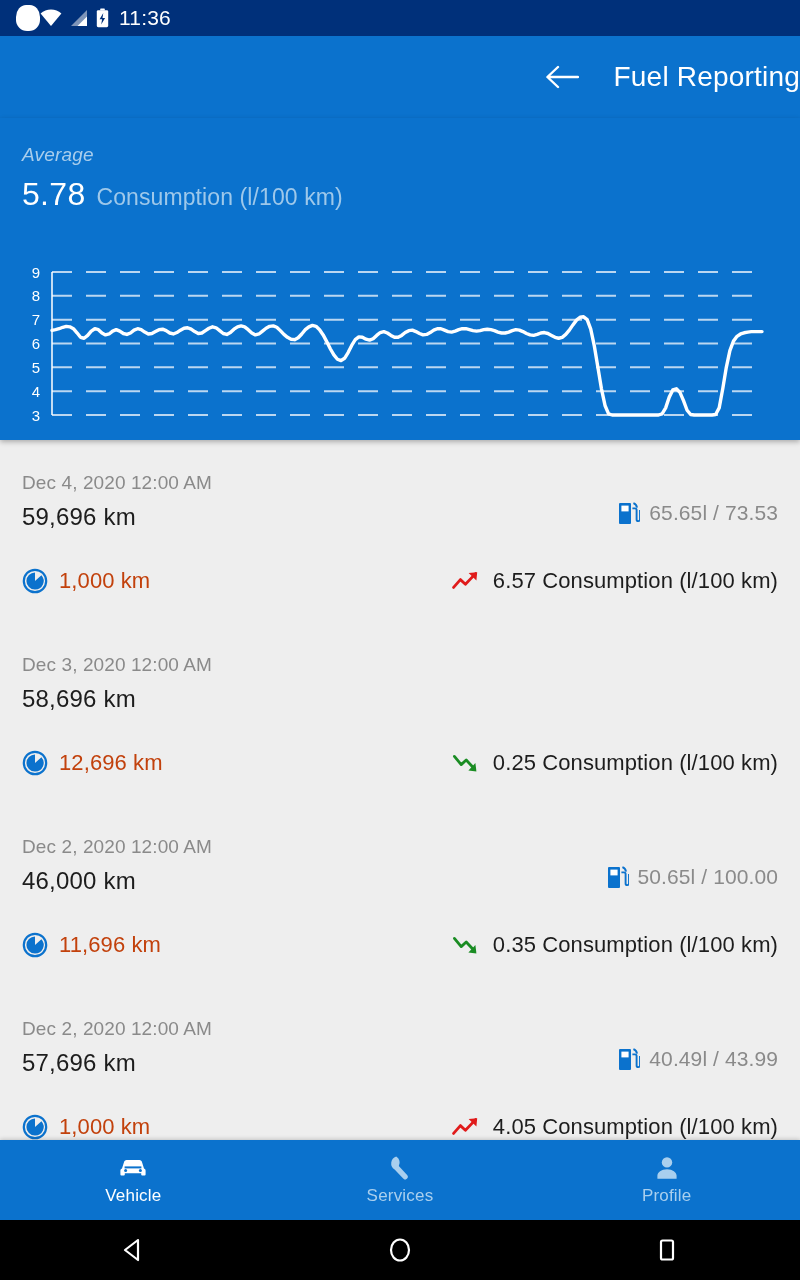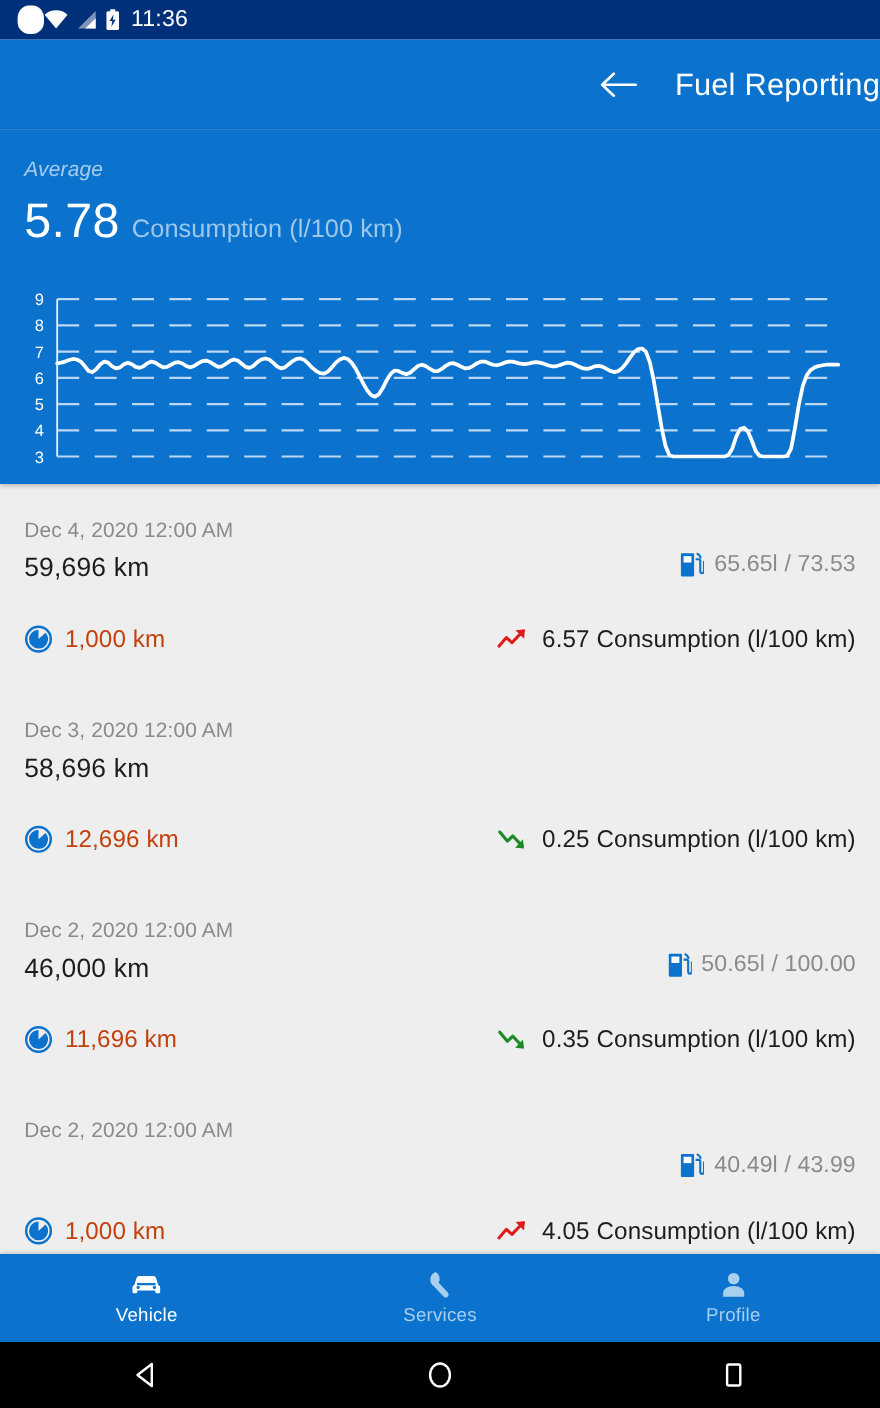--- a/index.html
+++ b/index.html
@@ -87,21 +87,21 @@
     letter-spacing: 0.2px;
     font-style: italic;
   }
   .hero-value-row {
     display: flex;
     align-items: baseline;
     padding: 10px 0 0 22px;
   }
   .hero-value {
     color: #ffffff;
-    font-size: 44px;
+    font-size: 32px;
     font-weight: 400;
     letter-spacing: 0.3px;
   }
   .hero-unit {
     color: #9ec8ea;
     font-size: 23px;
     margin-left: 11px;
     letter-spacing: 0.1px;
   }
   .chart-wrap {
@@ -381,20 +381,21 @@
       <path d="M16.4 18.6 L24.4 19.4 L23.4 11 Z" fill="#1a8c23"></path>
     </svg>
           <span class="entry-cons-text">0.35 Consumption (l/100 km)</span>
         </div>
       </div>
       </div>
       <div class="entry">
       <div class="entry-top">
         <div>
           <div class="entry-date">Dec 2, 2020 12:00 AM</div>
+          <div class="entry-odo">57,696 km</div>
         </div>
         <div class="entry-fuel">
           <svg width="22" height="26" viewBox="0 0 22 26">
       <rect x="1" y="3" width="12" height="21" rx="1" fill="#0b72cd"></rect>
       <rect x="3.4" y="5.6" width="7.2" height="5.8" fill="#ffffff"></rect>
       <path d="M14.4 8.4 h2.6 a1.6 1.6 0 0 1 1.6 1.6 v9.4 a1.7 1.7 0 0 0 3.4 0 V10" fill="none" stroke="#0b72cd" stroke-width="1.9"></path>
       <path d="M15.4 3.2 q3.2 1.2 3.6 4.4" fill="none" stroke="#0b72cd" stroke-width="1.9"></path>
     </svg>
           <span class="entry-fuel-text">40.49l / 43.99</span>
         </div>

